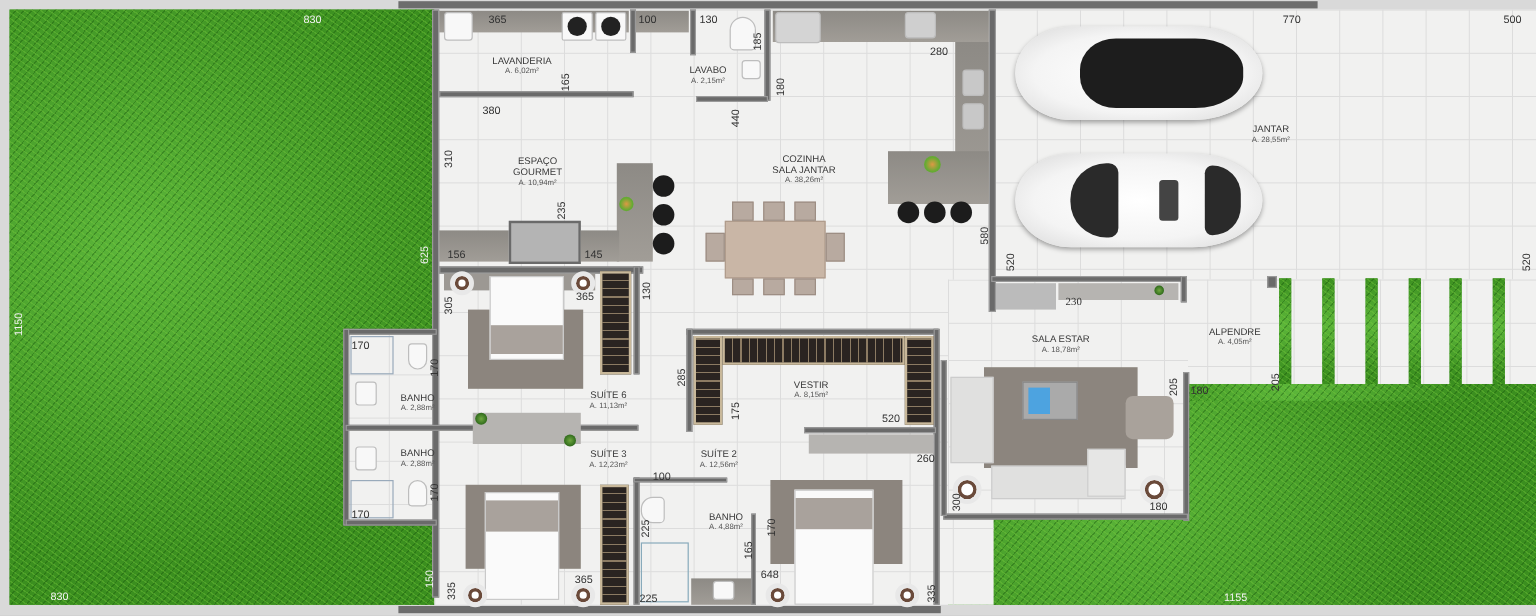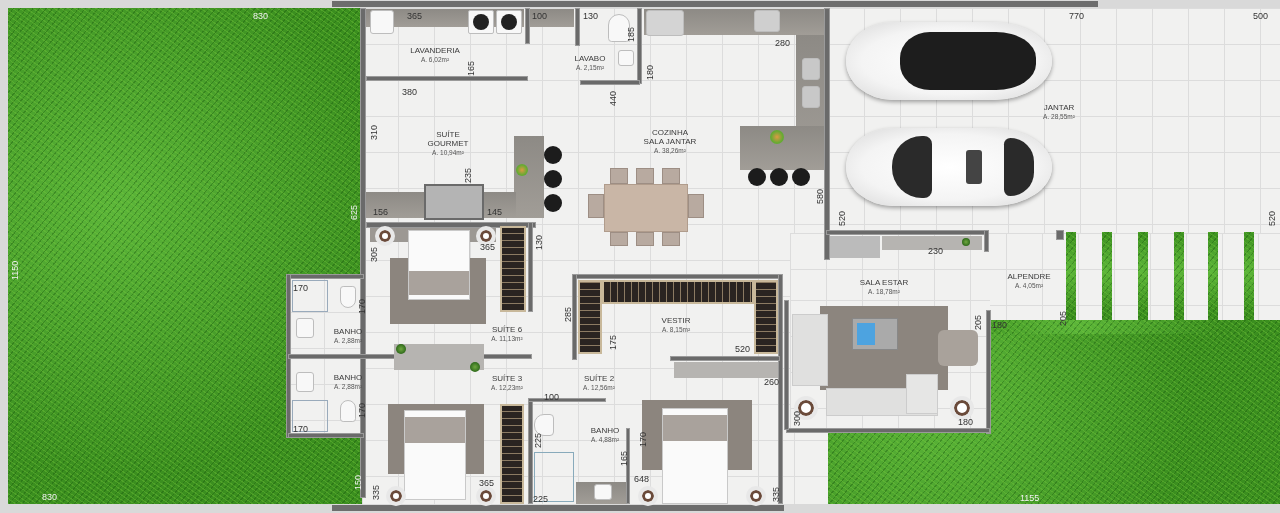--- a/index.html
+++ b/index.html
@@ -211,21 +211,21 @@
 
   <div class="room-label" style="left:435px;top:46px;">
     <span>LAVANDERIA</span>
     <span class="area">A. 6,02m²</span>
   </div>
   <div class="room-label" style="left:590px;top:54px;">
     <span>LAVABO</span>
     <span class="area">A. 2,15m²</span>
   </div>
   <div class="room-label" style="left:448px;top:130px;">
-    <span style="display:block">SUÍTE</span>
+    <span style="display:block">ESPAÇO</span>
     <span style="display:block">GOURMET</span>
     <span class="area">A. 10,94m²</span>
   </div>
   <div class="room-label" style="left:670px;top:128px;">
     <span style="display:block">COZINHA</span>
     <span style="display:block">SALA JANTAR</span>
     <span class="area">A. 38,26m²</span>
   </div>
   <div class="room-label" style="left:1059px;top:103px;">
     <span>JANTAR</span>
@@ -304,20 +304,20 @@
   <div class="dim" style="left:479px;top:478px;">365</div>
   <div class="dim v" style="left:371px;top:500px;">335</div>
   <div class="dim w v" style="left:353px;top:490px;">150</div>
   <div class="dim" style="left:544px;top:392px;">100</div>
   <div class="dim v" style="left:533px;top:448px;">225</div>
   <div class="dim" style="left:533px;top:494px;">225</div>
   <div class="dim v" style="left:619px;top:466px;">165</div>
   <div class="dim" style="left:634px;top:474px;">648</div>
   <div class="dim v" style="left:638px;top:447px;">170</div>
   <div class="dim v" style="left:771px;top:502px;">335</div>
-  <div class="dim" style="left:928px;top:246px;">230</div>
+  <div class="dim" style="left:888px;top:246px;font-family:Liberation Serif, serif;">230</div>
   <div class="dim" style="left:764px;top:377px;">260</div>
   <div class="dim v" style="left:973px;top:330px;">205</div>
   <div class="dim" style="left:992px;top:320px;">180</div>
   <div class="dim v" style="left:792px;top:426px;">300</div>
   <div class="dim" style="left:958px;top:417px;">180</div>
   <div class="dim v" style="left:1058px;top:326px;">205</div>
 </div>
 
 </body></html>

